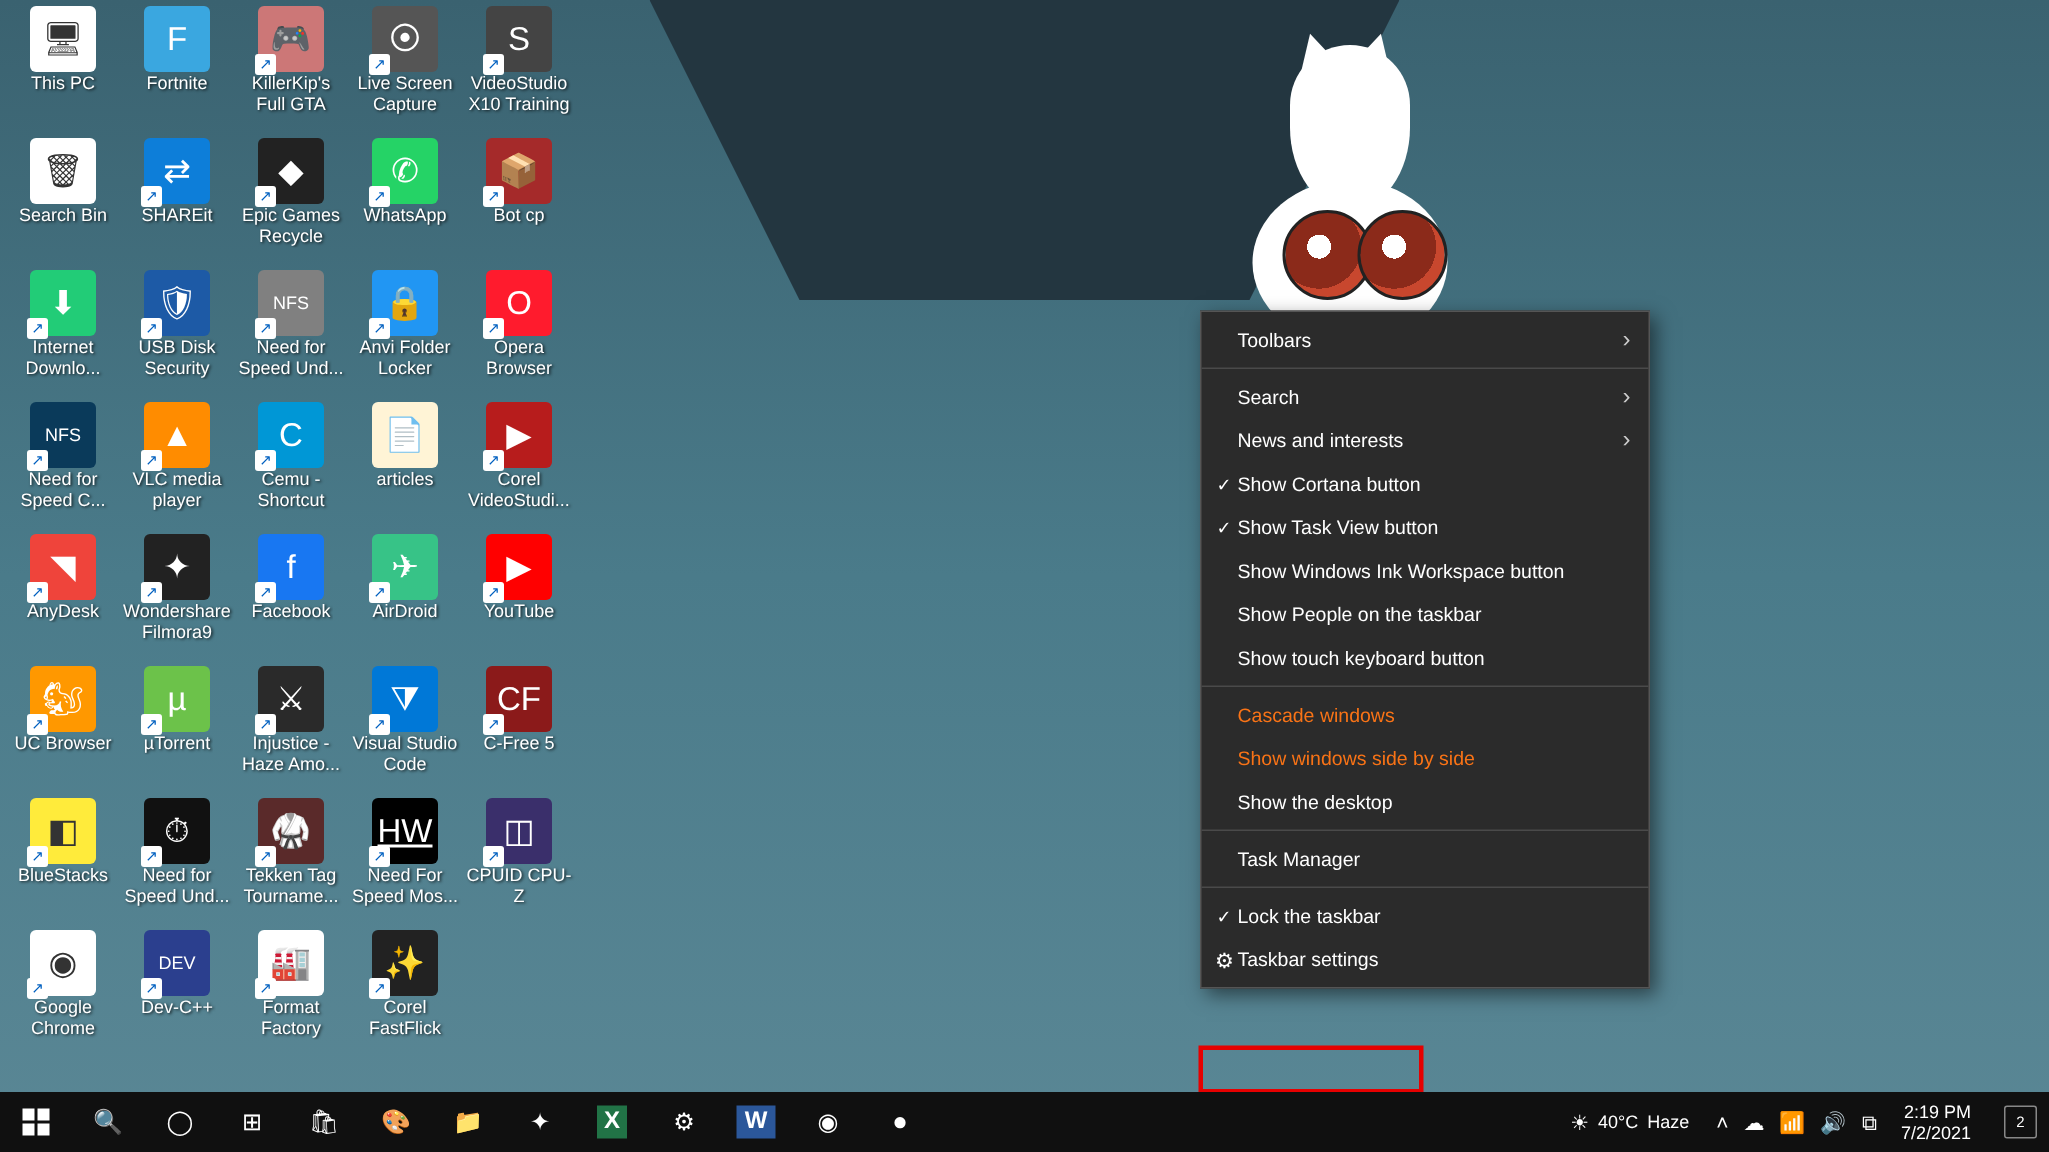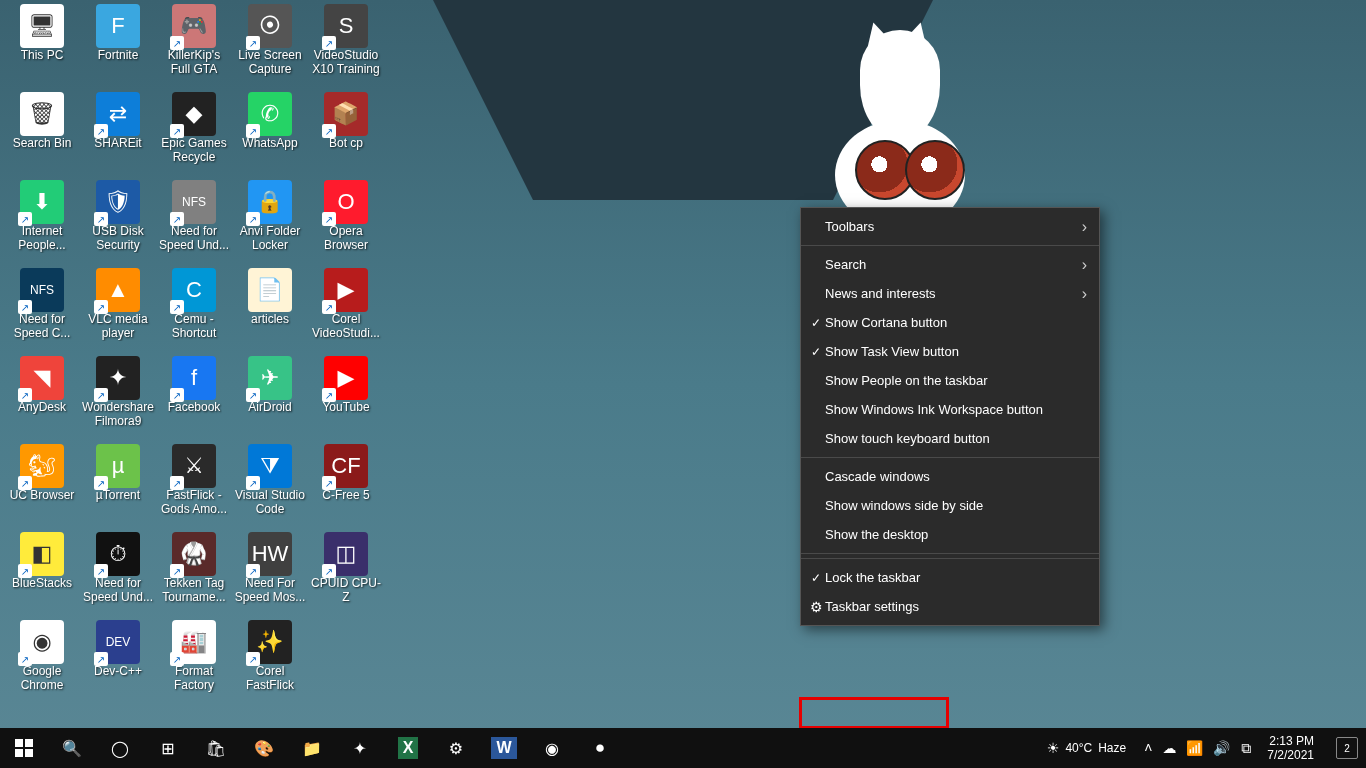--- a/index.html
+++ b/index.html
@@ -109,21 +109,21 @@
   .ctx-item[data-has-sub="true"]::after {
     content: "›";
     position:absolute; right:12px; font-size:16px; color:#ccc;
   }
   .ctx-item .check {
     position:absolute; left:10px; font-size:12px; color:#fff;
   }
   .ctx-item .gear {
     position:absolute; left:9px; font-size:14px; color:#fff;
   }
-  .ctx-item.disabled { color:#ffffff;align-items:center; }
+  .ctx-item.disabled { color:#f97316;align-items:center; }
   .ctx-sep { height:1px; background:#4a4a4a; margin:4px 0; }
   .ctx-highlight {
     border: 3px solid #e60000;
     position:absolute;
     left: 799px; top: 697px;
     width: 150px; height: 32px;
     pointer-events:none;
   }
 
   
@@ -174,21 +174,21 @@
     <div class="icon">
       <div class="icon-img" style="background: rgb(255, 255, 255); color: rgb(51, 51, 51); font-size: 22px;">🖥</div>
       <div class="icon-label">This PC</div>
     </div>
     <div class="icon">
       <div class="icon-img" style="background: rgb(255, 255, 255); color: rgb(51, 51, 51); font-size: 22px;">🗑</div>
       <div class="icon-label">Search Bin</div>
     </div>
     <div class="icon">
       <div class="icon-img" style="background: rgb(34, 204, 119); color: rgb(255, 255, 255); font-size: 22px;">⬇<div class="shortcut-arrow">↗</div></div>
-      <div class="icon-label">Internet People...</div>
+      <div class="icon-label">Internet Downlo...</div>
     </div>
     <div class="icon">
       <div class="icon-img" style="background: rgb(10, 58, 90); color: rgb(255, 255, 255); font-size: 12px;">NFS<div class="shortcut-arrow">↗</div></div>
       <div class="icon-label">Need for Speed C...</div>
     </div>
     <div class="icon">
       <div class="icon-img" style="background: rgb(239, 68, 59); color: rgb(255, 255, 255); font-size: 22px;">◥<div class="shortcut-arrow">↗</div></div>
       <div class="icon-label">AnyDesk</div>
     </div>
     <div class="icon">
@@ -250,21 +250,21 @@
     <div class="icon">
       <div class="icon-img" style="background: rgb(0, 151, 214); color: rgb(255, 255, 255); font-size: 22px;">C<div class="shortcut-arrow">↗</div></div>
       <div class="icon-label">Cemu - Shortcut</div>
     </div>
     <div class="icon">
       <div class="icon-img" style="background: rgb(24, 119, 242); color: rgb(255, 255, 255); font-size: 22px;">f<div class="shortcut-arrow">↗</div></div>
       <div class="icon-label">Facebook</div>
     </div>
     <div class="icon">
       <div class="icon-img" style="background: rgb(42, 42, 42); color: rgb(255, 255, 255); font-size: 22px;">⚔<div class="shortcut-arrow">↗</div></div>
-      <div class="icon-label">FastFlick - Gods Amo...</div>
+      <div class="icon-label">Injustice - Haze Amo...</div>
     </div>
     <div class="icon">
       <div class="icon-img" style="background: rgb(90, 42, 42); color: rgb(255, 255, 255); font-size: 22px;">🥋<div class="shortcut-arrow">↗</div></div>
       <div class="icon-label">Tekken Tag Tourname...</div>
     </div>
     <div class="icon">
       <div class="icon-img" style="background: rgb(255, 255, 255); color: rgb(51, 51, 51); font-size: 22px;">🏭<div class="shortcut-arrow">↗</div></div>
       <div class="icon-label">Format Factory</div>
     </div>
     <div class="icon">
@@ -285,21 +285,21 @@
     </div>
     <div class="icon">
       <div class="icon-img" style="background: rgb(55, 195, 135); color: rgb(255, 255, 255); font-size: 22px;">✈<div class="shortcut-arrow">↗</div></div>
       <div class="icon-label">AirDroid</div>
     </div>
     <div class="icon">
       <div class="icon-img" style="background: rgb(0, 120, 215); color: rgb(255, 255, 255); font-size: 22px;">⧩<div class="shortcut-arrow">↗</div></div>
       <div class="icon-label">Visual Studio Code</div>
     </div>
     <div class="icon">
-      <div class="icon-img" style="background: #404040; color: rgb(255, 255, 255); font-size: 22px;">HW<div class="shortcut-arrow">↗</div></div>
+      <div class="icon-img" style="background: #000000; color: rgb(255, 255, 255); font-size: 22px; text-decoration: underline;">HW<div class="shortcut-arrow">↗</div></div>
       <div class="icon-label">Need For Speed Mos...</div>
     </div>
     <div class="icon">
       <div class="icon-img" style="background: rgb(34, 34, 34); color: rgb(255, 255, 255); font-size: 22px;">✨<div class="shortcut-arrow">↗</div></div>
       <div class="icon-label">Corel FastFlick X10</div>
     </div>
     <div class="icon">
       <div class="icon-img" style="background: rgb(68, 68, 68); color: rgb(255, 255, 255); font-size: 22px;">S<div class="shortcut-arrow">↗</div></div>
       <div class="icon-label">VideoStudio X10 Training</div>
     </div>
@@ -342,39 +342,42 @@
     </div>
     <div class="ctx-item" data-has-sub="false">
       <span class="check">✓</span>
       <span>Show Cortana button</span>
     </div>
     <div class="ctx-item" data-has-sub="false">
       <span class="check">✓</span>
       <span>Show Task View button</span>
     </div>
     <div class="ctx-item" data-has-sub="false">
+      <span>Show Windows Ink Workspace button</span>
+    </div>
+    <div class="ctx-item" data-has-sub="false">
       <span>Show People on the taskbar</span>
-    </div>
-    <div class="ctx-item" data-has-sub="false">
-      <span>Show Windows Ink Workspace button</span>
     </div>
     <div class="ctx-item" data-has-sub="false">
       <span>Show touch keyboard button</span>
     </div>
     <div class="ctx-sep"></div>
     <div class="ctx-item disabled" data-has-sub="false">
       <span>Cascade windows</span>
     </div>
     <div class="ctx-item disabled" data-has-sub="false">
       <span>Show windows side by side</span>
     </div>
     <div class="ctx-item" data-has-sub="false">
       <span>Show the desktop</span>
     </div>
     <div class="ctx-sep"></div>
+    <div class="ctx-item" data-has-sub="false">
+      <span>Task Manager</span>
+    </div>
     <div class="ctx-sep"></div>
     <div class="ctx-item" data-has-sub="false">
       <span class="check">✓</span>
       <span>Lock the taskbar</span>
     </div>
     <div class="ctx-item" data-has-sub="false">
       <span class="gear">⚙</span>
       <span>Taskbar settings</span>
     </div>
   </div>
@@ -435,20 +438,20 @@
       <span>Haze</span>
     </div>
     <div id="tray-icons" style="display:flex;gap:10px;margin-left:10px">
         <span class="t-icon">˄</span>
         <span class="t-icon">☁</span>
         <span class="t-icon">📶</span>
         <span class="t-icon">🔊</span>
         <span class="t-icon">⧉</span>
       </div>
     <div class="clock">
-      <div>2:13 PM</div>
+      <div>2:19 PM</div>
       <div>7/2/2021</div>
     </div>
     <div class="notif-badge">
       <span>2</span>
     </div>
   </div>
 </div>
 
 </body></html>

